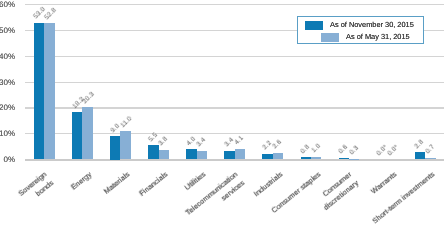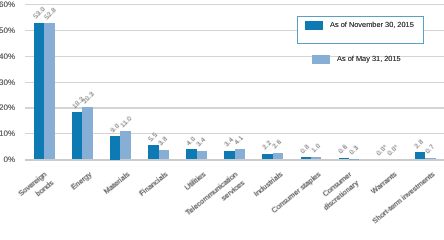--- a/index.html
+++ b/index.html
@@ -116,18 +116,18 @@
     <div class="bar" style="background: rgb(135, 175, 213); left: 425.205px; width: 10.4px; height: 1.80833px; top: 157.692px;"></div>
     <div class="vlabel" style="left: 429.805px; top: 149.192px;">0.7</div>
     <div class="xlabel" style="left: 329.955px; width: 100px; top: 168.5px;">
       <div>Short-term investments</div>
     </div>
     <div id="legend" style="left: 296.8px; top: 16.1px; width: 127px; height: 28.4px; text-align: right;">
       <div class="lgrow" style="position: absolute; left: 0px; top: 2.9px; width: 127px; height: 12px;">
         <div class="swatch" style="position: absolute; background: rgb(13, 122, 180); left: 7.4px; top: 0.9px; width: 17.8px; height: 8.9px;"></div>
         <div class="lgtext" style="position: absolute; left: 32.2px; top: -0.4px;">As of November 30, 2015</div>
       </div>
-      <div class="lgrow" style="position: absolute; left: 7px; top: 14.9px; width: 127px; height: 12px; margin-top: 22px;">
+      <div class="lgrow" style="position: absolute; left: 16px; top: 14.9px; width: 127px; height: 12px;">
         <div class="swatch" style="position: absolute; background: rgb(135, 175, 213); left: 7.4px; top: 0.9px; width: 17.8px; height: 8.9px;"></div>
         <div class="lgtext" style="position: absolute; left: 32.2px; top: -0.4px;">As of May 31, 2015</div>
       </div>
     </div>
   </div>
 
 </body></html>

